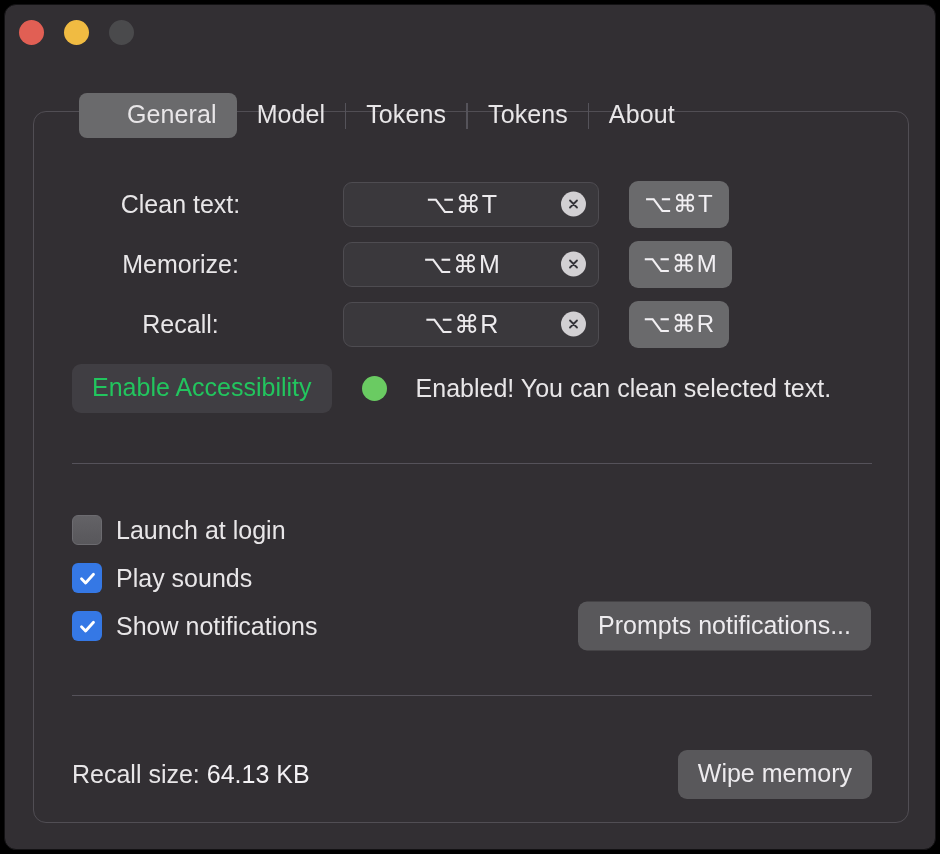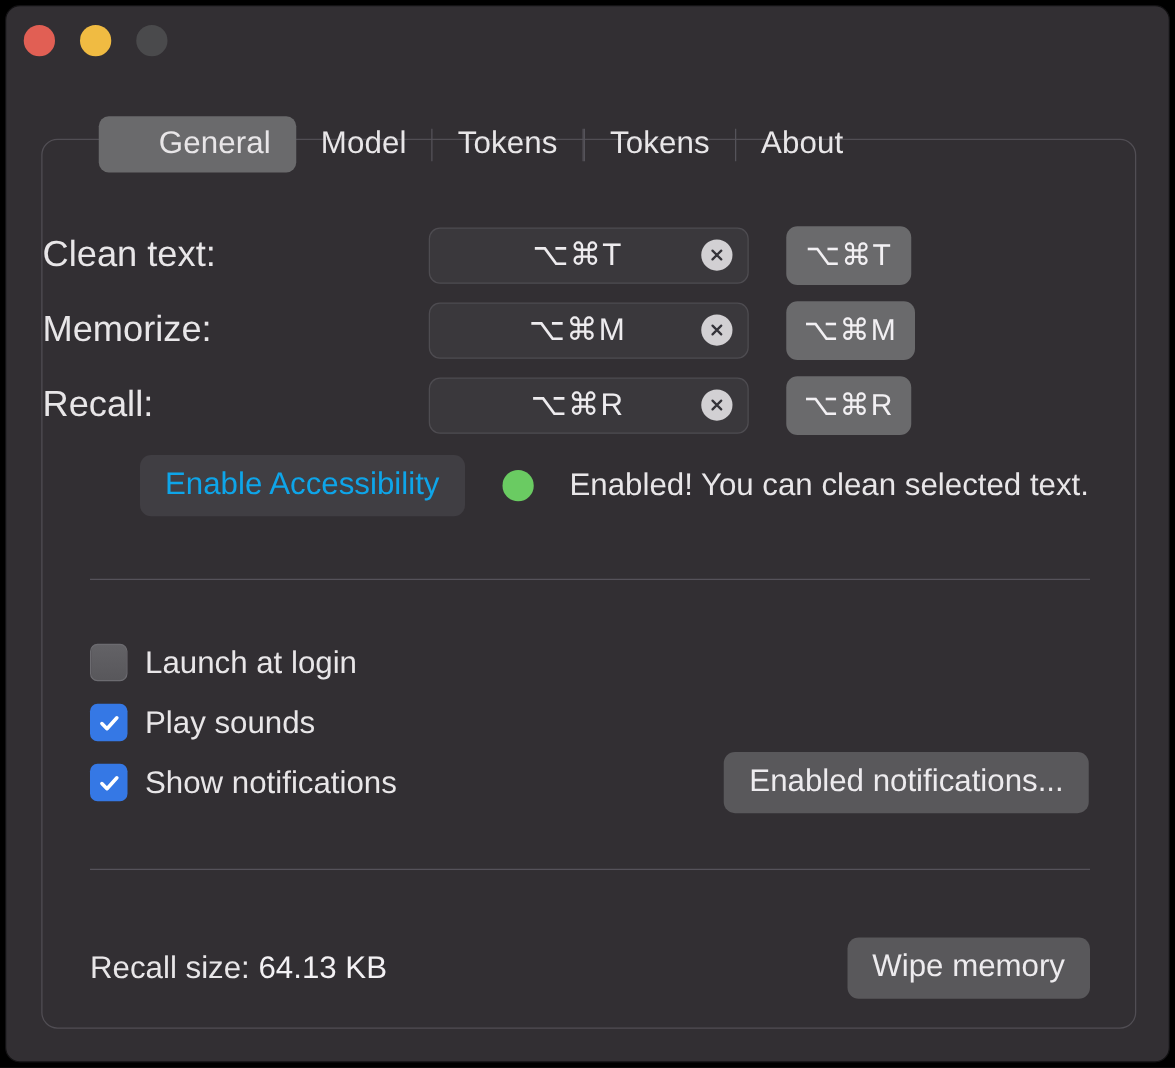--- a/index.html
+++ b/index.html
@@ -101,24 +101,24 @@
     top: 62px;
     width: 100%;
   }
   .srow {
     display: flex;
     align-items: center;
     height: 60px;
   }
   .srow-label {
     width: 309px;
-    text-align: left;
+    text-align: center;
     padding-right: 16px;
     box-sizing: border-box;
-    font-size: 29px;
+    font-size: 25px;
     color: #E8E6E8;
   }
   .recorder {
     position: relative;
     width: 256px;
     height: 45px;
     background: #3A383C;
     border: 1px solid #4E4C51;
     border-radius: 9px;
     box-sizing: border-box;
@@ -173,22 +173,21 @@
   .btn {
     background: #59585B;
     border-radius: 9px;
     color: #EDEBEE;
     font-size: 25px;
     padding: 9px 20px 11px 20px;
     white-space: nowrap;
   }
   .btn.disabled {
     background: #403E43;
-    color: #0ea5e9;
-    margin-left: 40px;
+    color: #22c55e;
   }
   .status-dot {
     width: 25px;
     height: 25px;
     border-radius: 50%;
     background: #6ACB62;
     margin-left: 30px;
   }
   .status-text {
     margin-left: 29px;
@@ -385,21 +384,21 @@
       </div>
 
       <div class="crow">
         <span class="cbox on">
           <svg width="21" height="21" viewBox="0 0 21 21">
             <path d="M4.5 10.8 L8.6 15 L16.5 6.2" fill="none" stroke="#FFFFFF" stroke-width="2.8" stroke-linecap="round" stroke-linejoin="round"></path>
           </svg>
         </span>
         <span class="crow-label">Show notifications</span>
         <span class="btn right-btn">
-          <span>Enabled notifications...</span>
+          <span>Prompts notifications...</span>
         </span>
       </div>
 
     </div>
 
     <div class="divider two"></div>
 
     <div class="memory-row">
       <div class="mem-text">
         <span>Recall size:</span>

